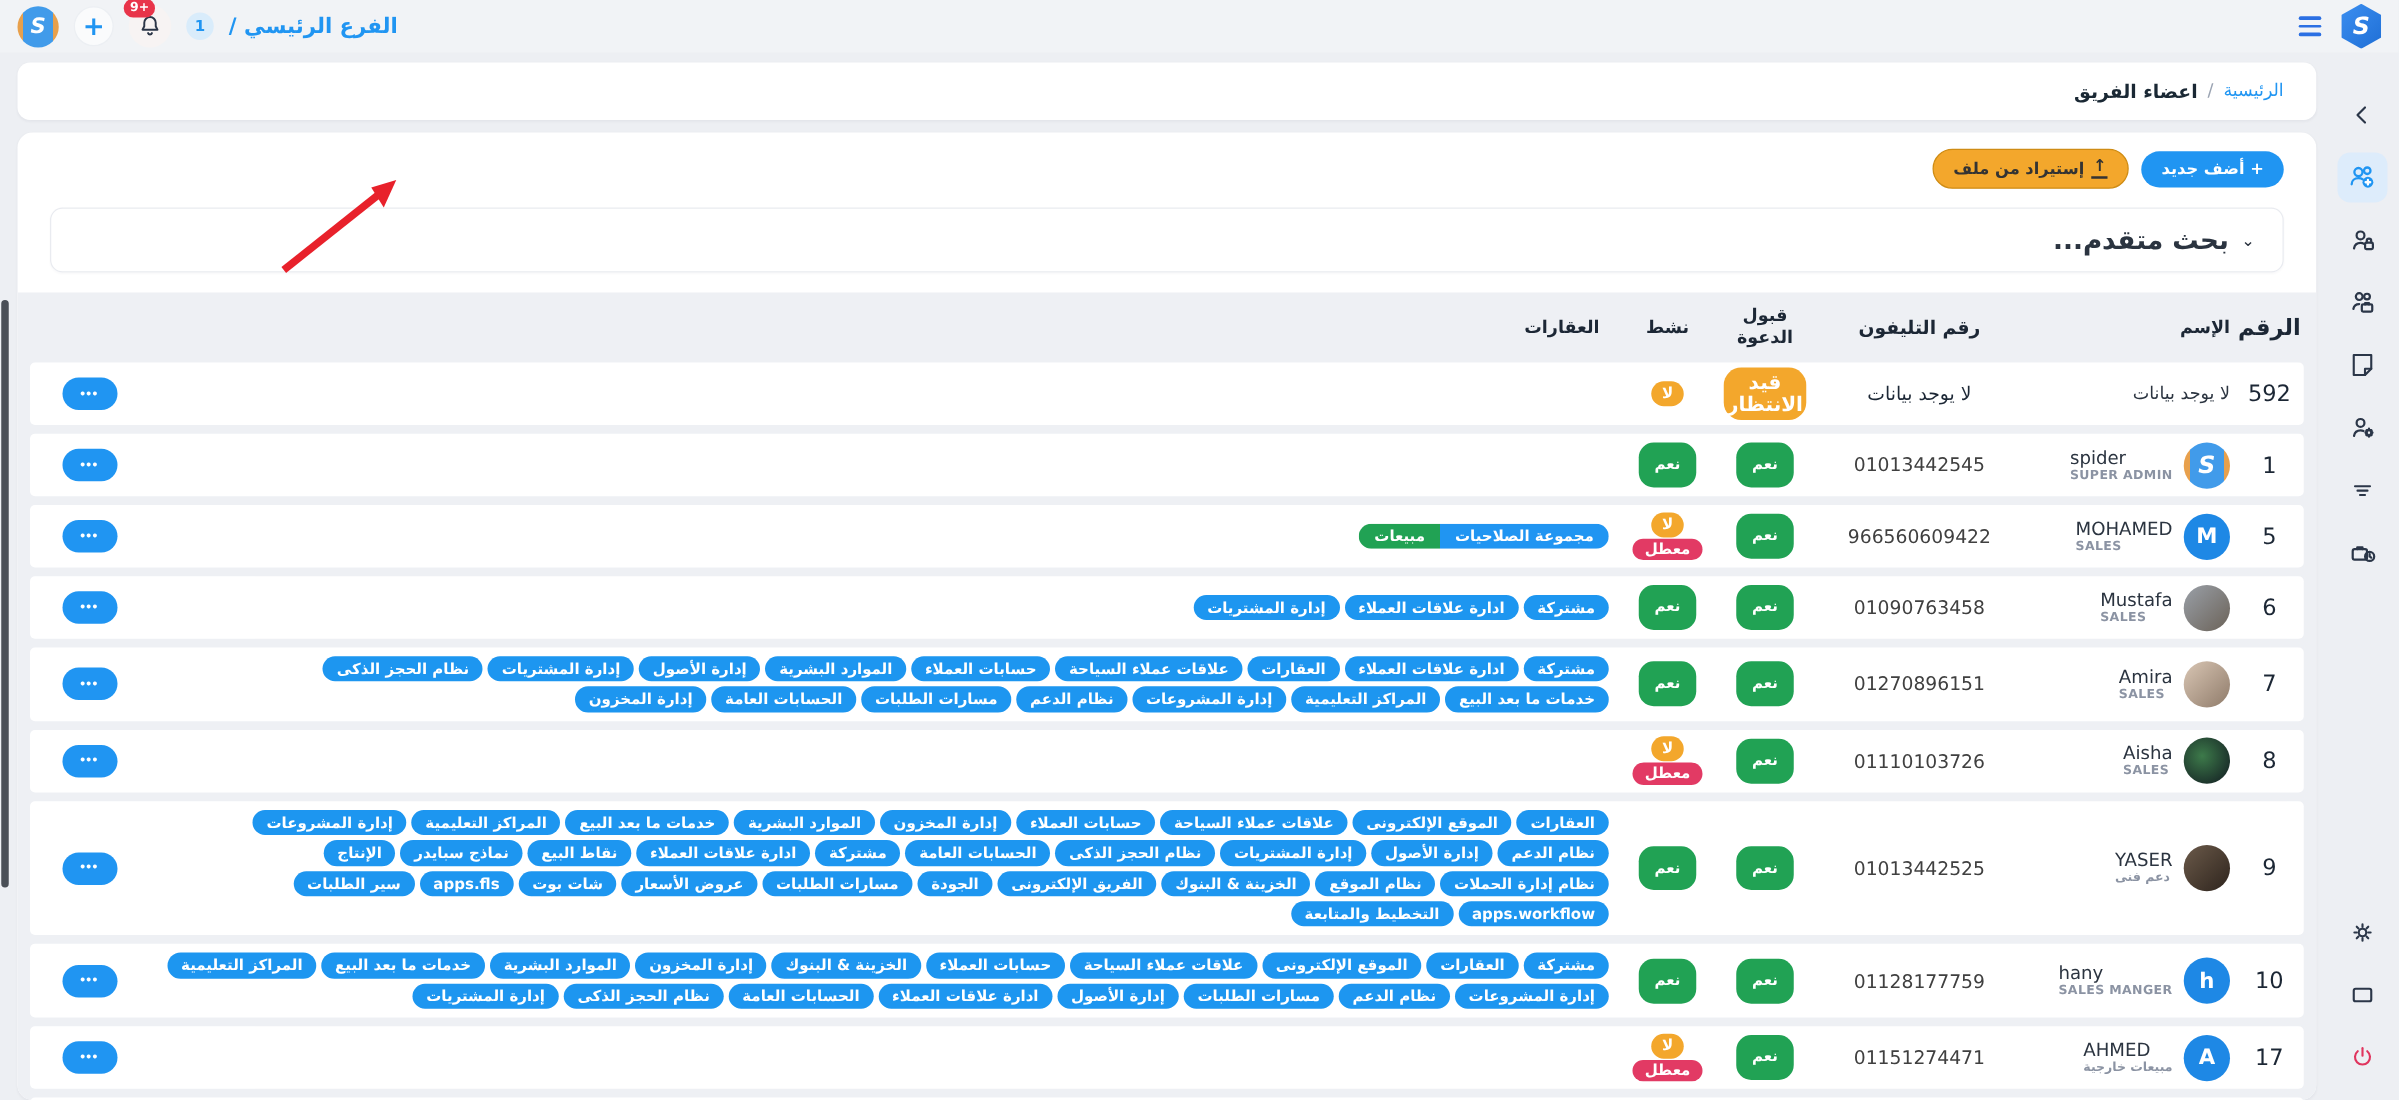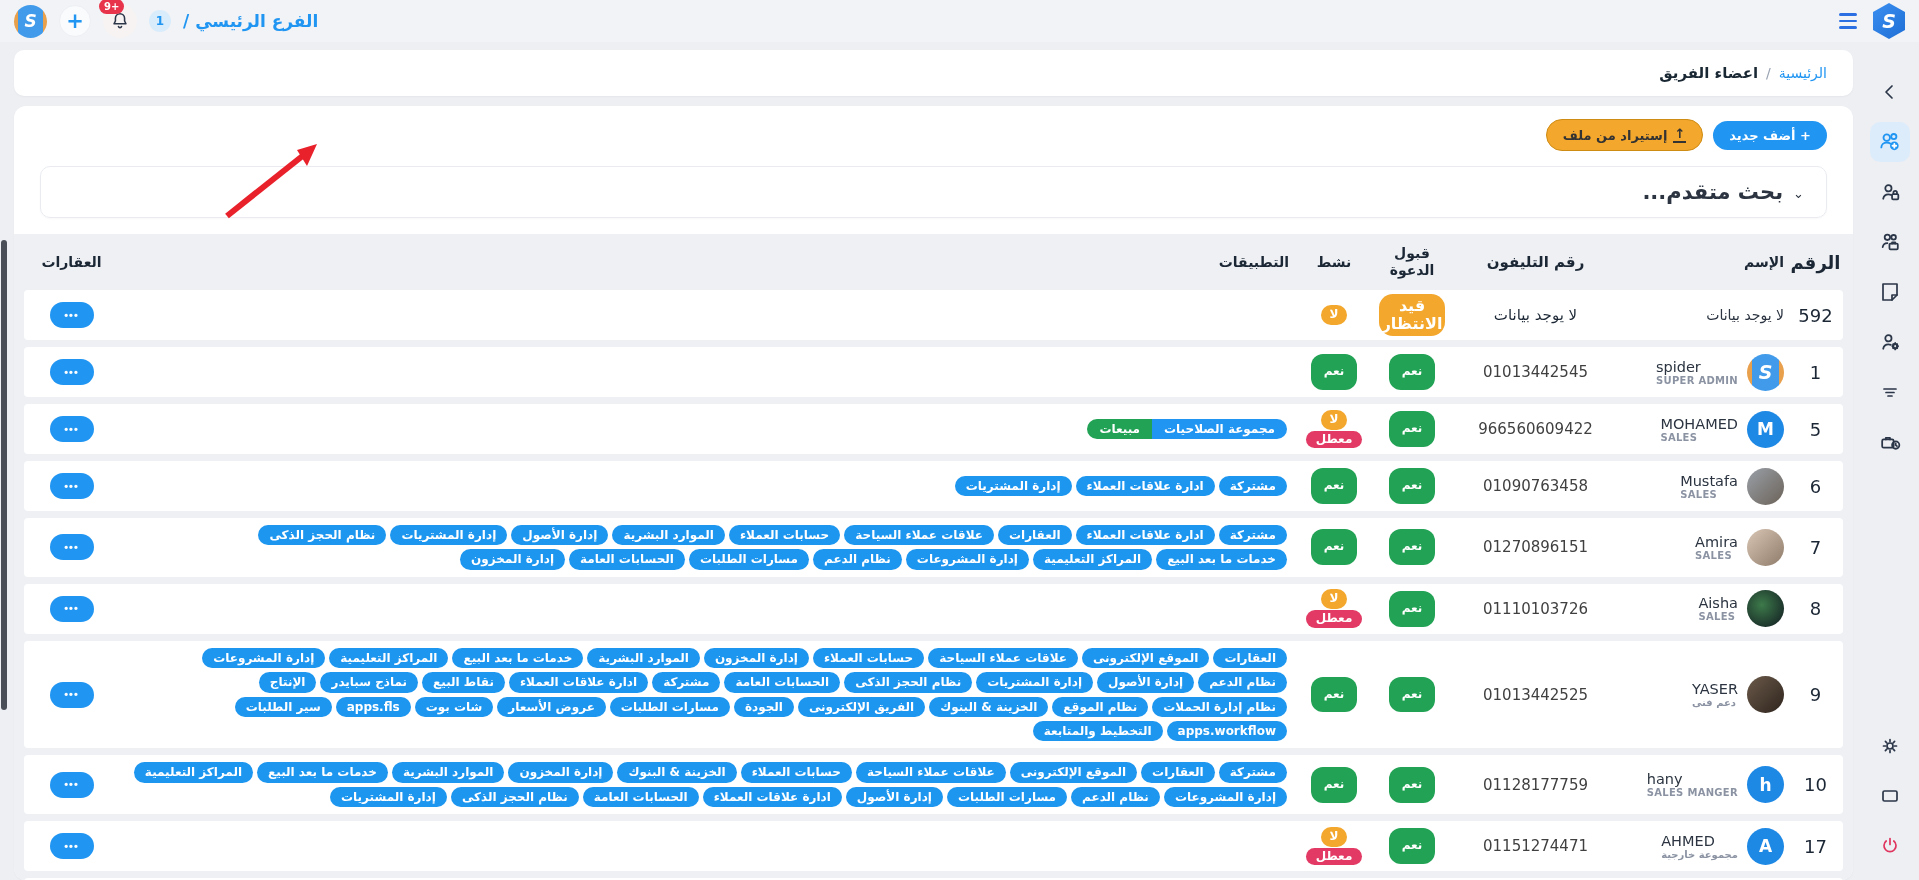--- a/index.html
+++ b/index.html
@@ -258,21 +258,20 @@
       <span class="search-label">بحث متقدم...</span>
     </div>
 
     <div class="table-wrap">
       <div class="thead">
         <div class="col-num">الرقم</div>
         <div class="col-name" style="font-weight:bold">الإسم</div>
         <div class="col-phone">رقم التليفون</div>
         <div class="col-invite">قبول الدعوة</div>
         <div class="col-active">نشط</div>
-        <div class="col-apps">التطبيقات</div>
         <div class="col-actions">العقارات</div>
       </div>
       <div id="tbody">
           <div class="trow">
             <div class="col-num">592</div>
             <div class="col-name">
               <div class="name-block">
                 <div class="nodata">لا يوجد بيانات</div>
               </div>
             </div>
@@ -517,21 +516,21 @@
             <div class="col-actions">
               <button class="dots-btn">•••</button>
             </div>
           </div>
           <div class="trow">
             <div class="col-num">17</div>
             <div class="col-name">
               <div class="avatar initial">A</div>
               <div class="name-block">
                 <div class="nm">AHMED</div>
-                <div class="rl">مجموعة خارجية</div>
+                <div class="rl">مبيعات خارجية</div>
               </div>
             </div>
             <div class="col-phone"><span class="phone-num">01151274471</span></div>
             <div class="col-invite">
               <div class="pill green">نعم</div>
             </div>
             <div class="col-active">
               <div class="stack">
                 <div class="pill orange-c">لا</div>
                 <div class="pill red">معطل</div>

